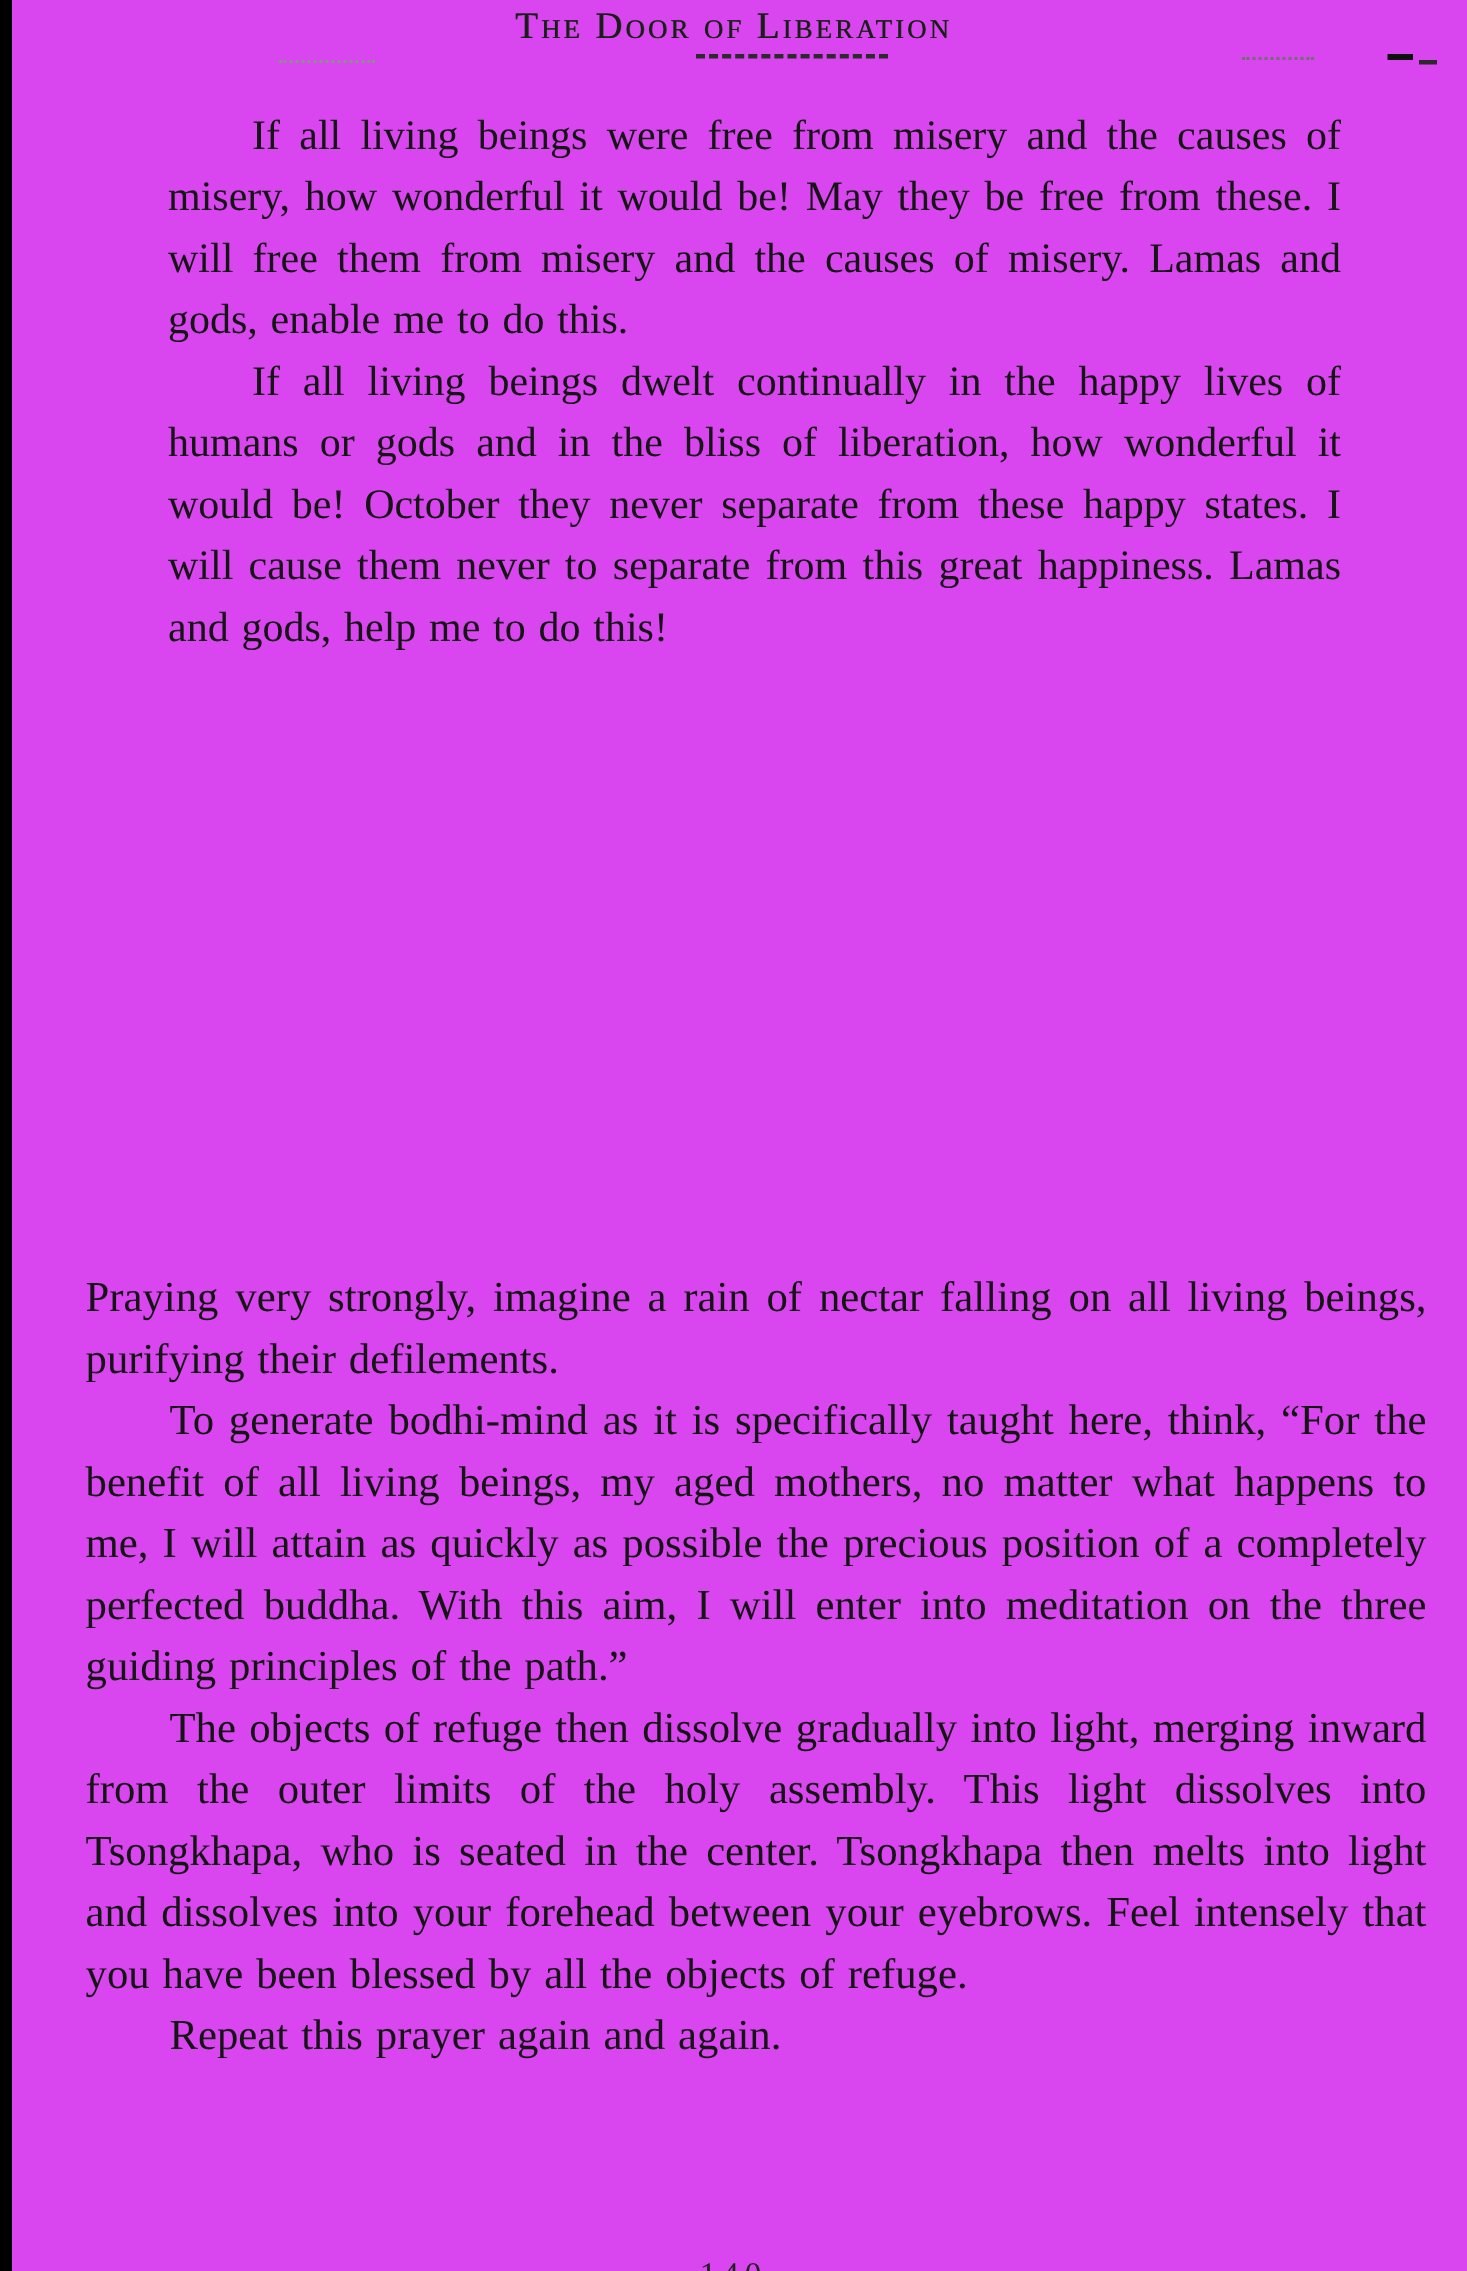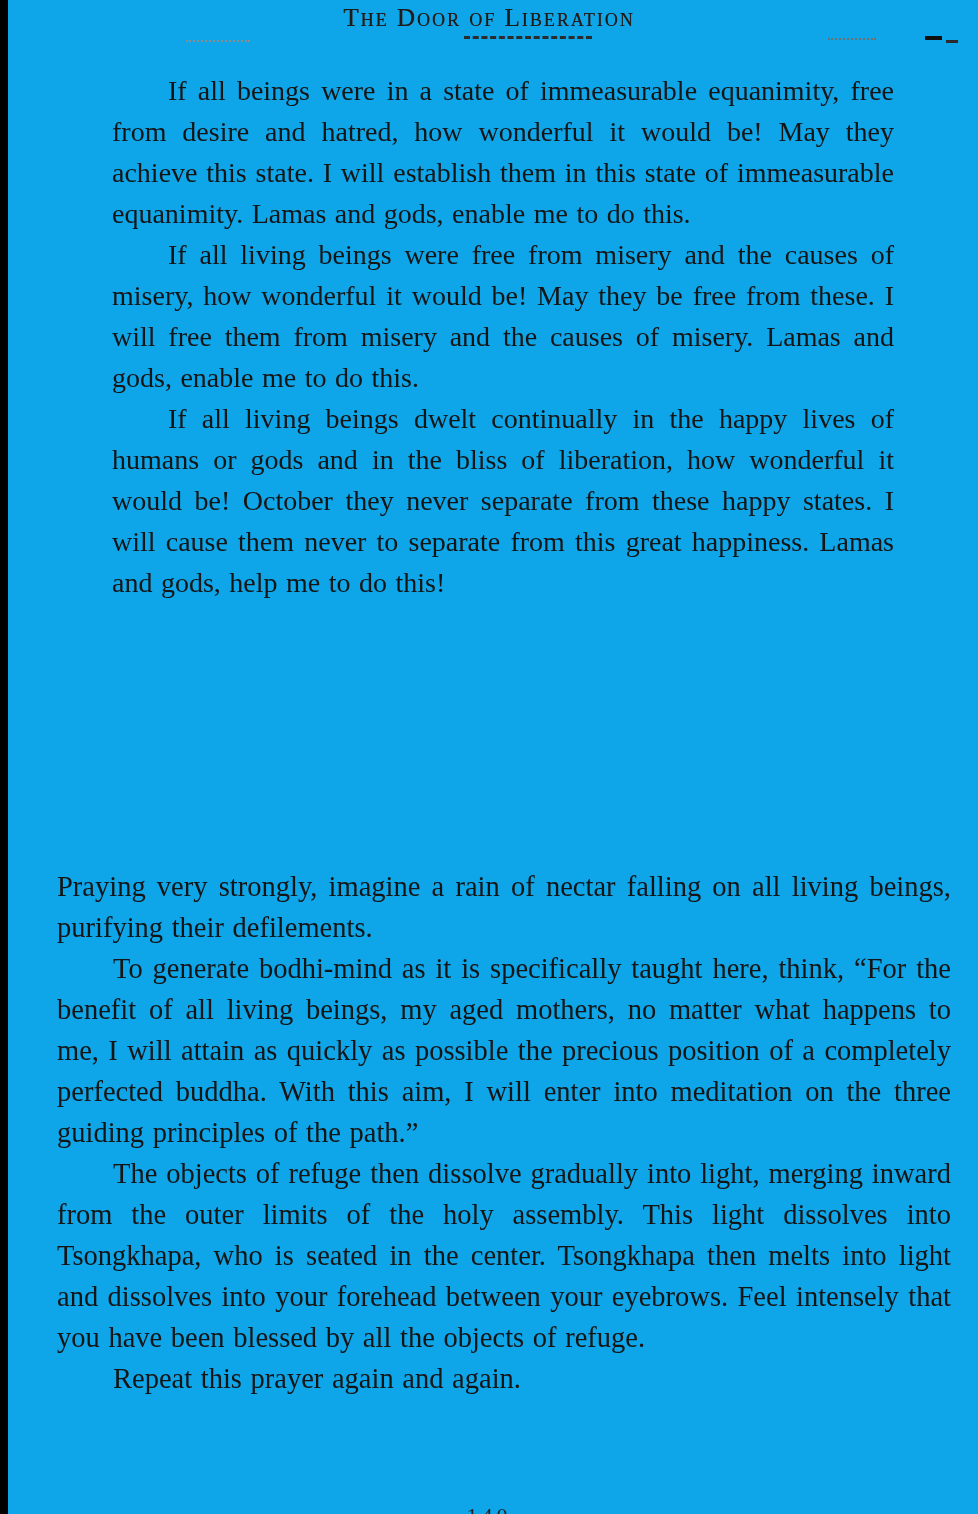--- a/index.html
+++ b/index.html
@@ -4,21 +4,21 @@
 <style>
   html, body {
     margin: 0;
     padding: 0;
     background: #ffffff;
   }
   .page {
     position: relative;
     width: 978px;
     height: 1514px;
-    background: #0ea5e9;
+    background: #d946ef;
     font-family: "Liberation Serif", "DejaVu Serif", serif;
     color: #151515;
     overflow: hidden;
   }
   
   .scan-edge {
     position: absolute;
     left: 0;
     top: 0;
     width: 8px;
@@ -101,21 +101,20 @@
     line-height: 41px;
     text-align: justify;
     word-spacing: 1.5px;
   }
   .bodytext p {
     margin: 0;
     text-indent: 56px;
   }
   .bodytext p.flush {
     text-indent: 0;
-    margin-top: 21px;
   }
   .pagenum {
     position: absolute;
     top: 1455px;
     left: 0;
     right: 0;
     text-align: center;
     font-size: 22px;
     letter-spacing: 4px;
     color: #222;
@@ -131,21 +130,20 @@
 
   <div class="running-title">The Door of Liberation</div>
 
   <div class="title-underline"></div>
   <div class="artifact-left-dashes"></div>
   <div class="artifact-right-dots"></div>
   <div class="artifact-right-dash-1"></div>
   <div class="artifact-right-dash-2"></div>
 
   <div class="extract">
-    <p>If all beings were in a state of immeasurable equanimity, free from desire and hatred, how wonderful it would be! May they achieve this state. I will establish them in this state of immeasurable equanimity. Lamas and gods, enable me to do this.</p>
     <p>If all living beings were free from misery and the causes of misery, how wonderful it would be! May they be free from these. I will free them from misery and the causes of misery. Lamas and gods, enable me to do this.</p>
     <p>If all living beings dwelt continually in the happy lives of humans or gods and in the bliss of liberation, how wonderful it would be! October they never separate from these happy states. I will cause them never to separate from this great happiness. Lamas and gods, help me to do this!</p>
   </div>
 
   <div class="bodytext">
     <p class="flush">Praying very strongly, imagine a rain of nectar falling on all living beings, purifying their defilements.</p>
     <p>To generate bodhi-mind as it is specifically taught here, think, “For the benefit of all living beings, my aged mothers, no matter what happens to me, I will attain as quickly as possible the precious position of a completely perfected buddha. With this aim, I will enter into meditation on the three guiding principles of the path.”</p>
     <p>The objects of refuge then dissolve gradually into light, merging inward from the outer limits of the holy assembly. This light dissolves into Tsongkhapa, who is seated in the center. Tsongkhapa then melts into light and dissolves into your forehead between your eyebrows. Feel intensely that you have been blessed by all the objects of refuge.</p>
     <p>Repeat this prayer again and again.</p>
   </div>

